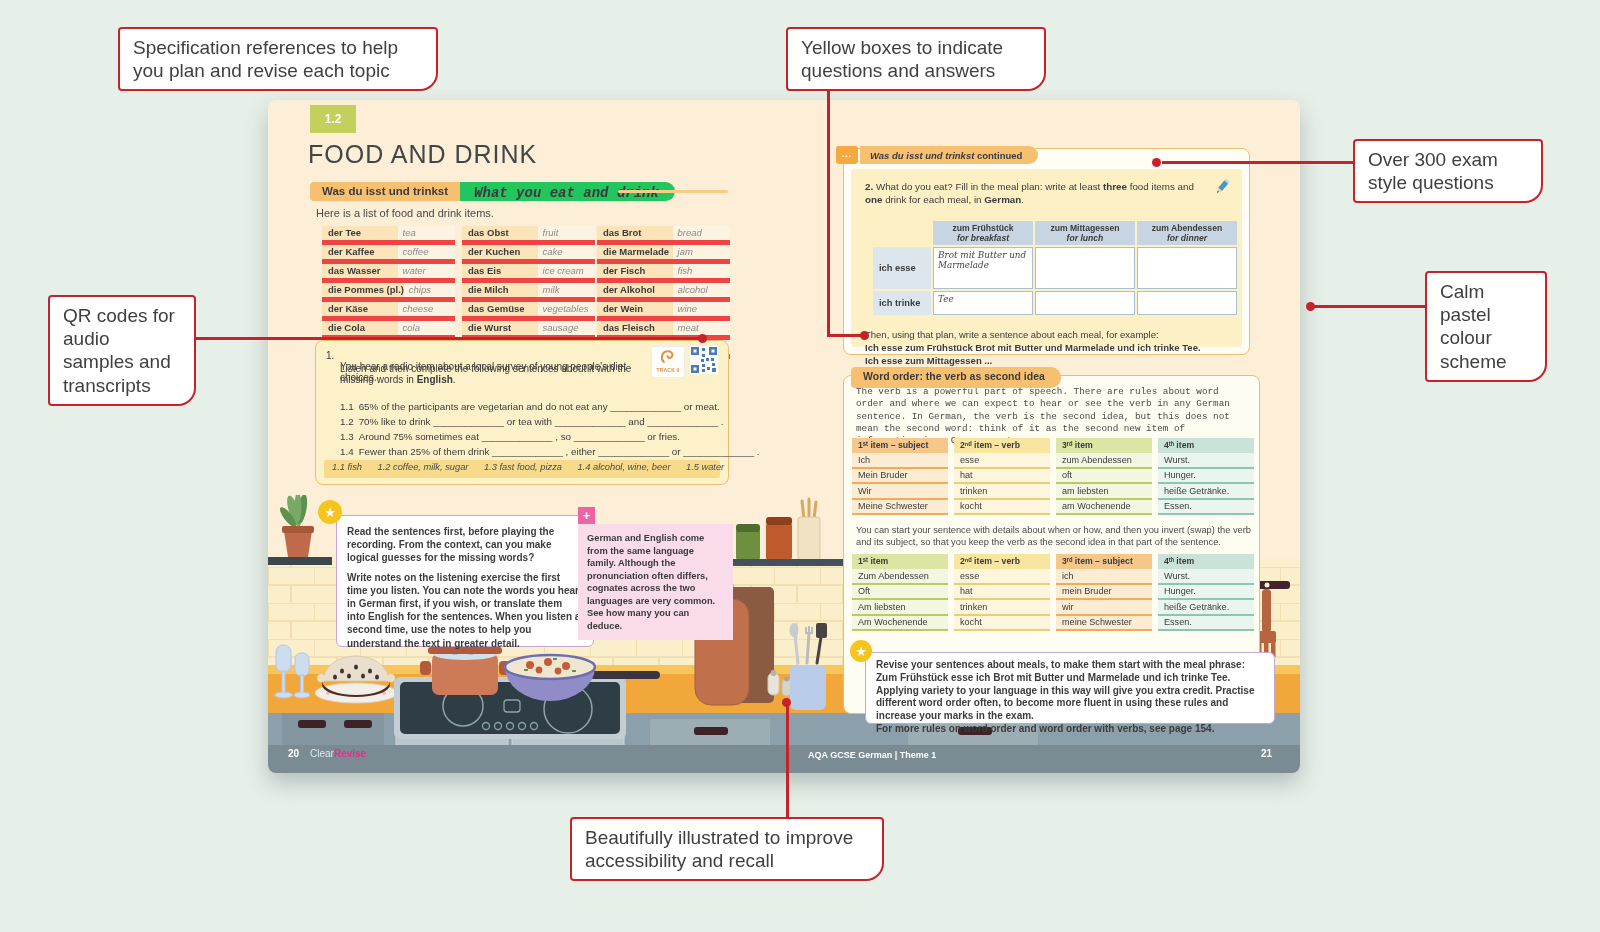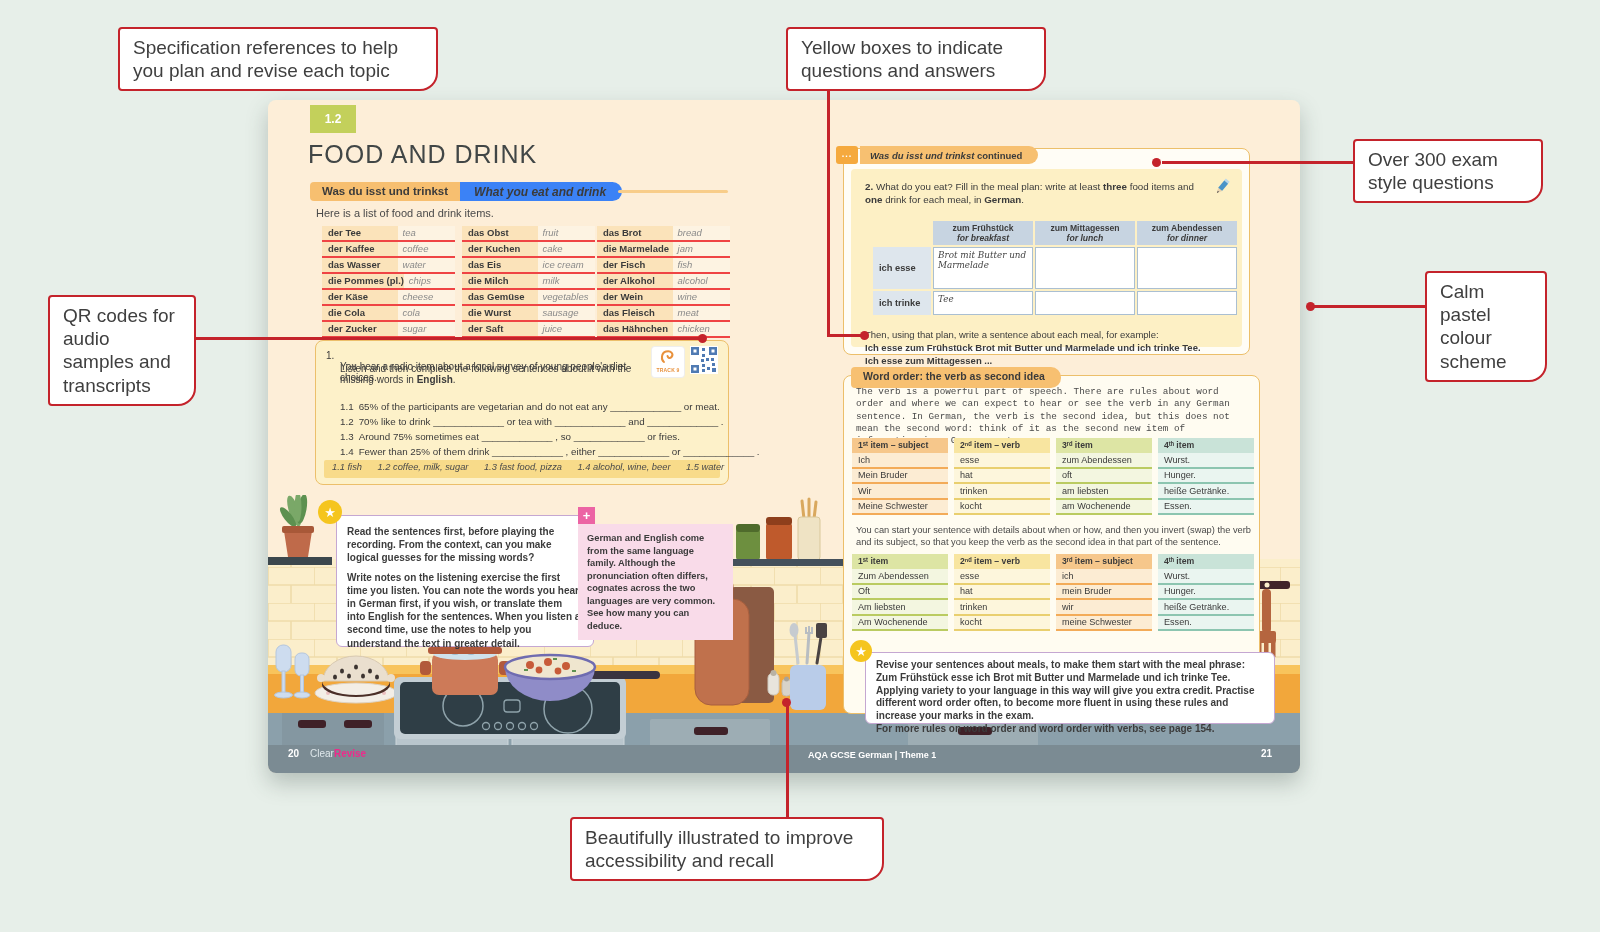--- a/index.html
+++ b/index.html
@@ -14,26 +14,26 @@
   .spread{position:absolute;left:268px;top:100px;width:1032px;height:673px;background:#fdeed8;
           border-radius:8px;box-shadow:0 10px 22px rgba(50,70,60,.28);overflow:hidden;z-index:1;}
   .abs{position:absolute;}
   .kitchen{position:absolute;left:0;top:395px;width:1032px;height:278px;}
   
   .badge{left:42px;top:5px;width:46px;height:28px;background:#c3d05b;color:#fff;font-weight:bold;
          font-size:12px;display:flex;align-items:center;justify-content:center;}
   .title{left:40px;top:40px;font-size:25px;letter-spacing:1px;color:#414646;font-weight:400;}
   .tabrow{left:42px;top:82px;height:19px;display:flex;}
   .tab1{background:#f7bf70;border-radius:4px 0 0 4px;padding:3px 12px 0 12px;font-size:11.5px;font-weight:bold;}
-  .tab2{background:#3b82f6;border-radius:0 10px 10px 0;padding:3px 16px 0 14px;font-size:12px;
-        font-weight:bold;font-style:italic;}
+  .tab2{background:#22c55e;border-radius:0 10px 10px 0;padding:3px 16px 0 14px;font-size:14px;
+        font-weight:bold;font-style:italic;font-family:Liberation Mono, monospace;}
   .tabline{left:350px;top:90px;width:110px;height:2.5px;background:#f8cd8a;border-radius:2px;}
   .introtext{left:48px;top:107px;font-size:11px;color:#4a4a4a;}
   .vcol{position:absolute;top:126px;width:133px;}
-  .vrow{display:flex;height:14px;border-bottom:2px solid #ef4444;font-size:9.5px;line-height:14px;}
+  .vrow{display:flex;height:14px;border-bottom:5px solid #ef4444;font-size:9.5px;line-height:14px;}
   .vde{width:57%;background:#fbe3ba;font-weight:bold;padding-left:6px;white-space:nowrap;}
   .ven{width:43%;background:#fdf3e2;font-style:italic;color:#8a8a8a;padding-left:5px;}
   .qbox{left:47px;top:240px;width:412px;height:143px;background:#fdf1c9;border:1.5px solid #ecbf6a;
         border-radius:8px;font-size:10px;}
   .qnum{position:absolute;left:10px;top:9px;}
   .qline1{position:absolute;left:24px;top:20px;width:310px;}
   .qline2{position:absolute;left:24px;top:22px;width:300px;}
   .qitem{position:absolute;left:24px;font-size:9.8px;white-space:nowrap;}
   .qitem b{margin-right:5px;font-weight:normal;}
   .answers{position:absolute;left:8px;right:8px;bottom:6px;height:16px;background:#f8db8a;border-radius:2px;

